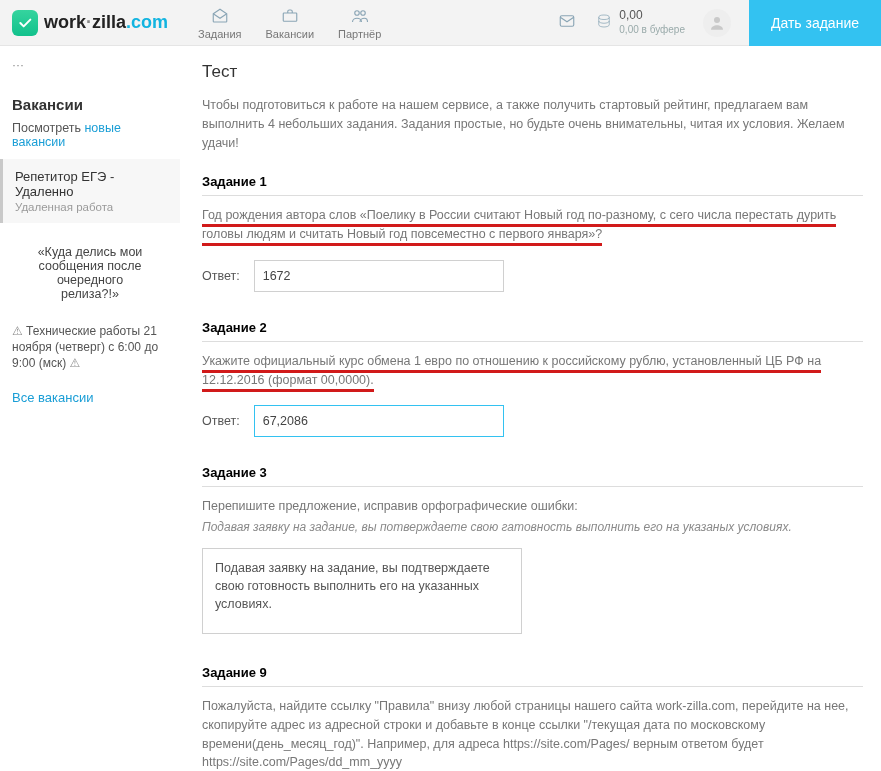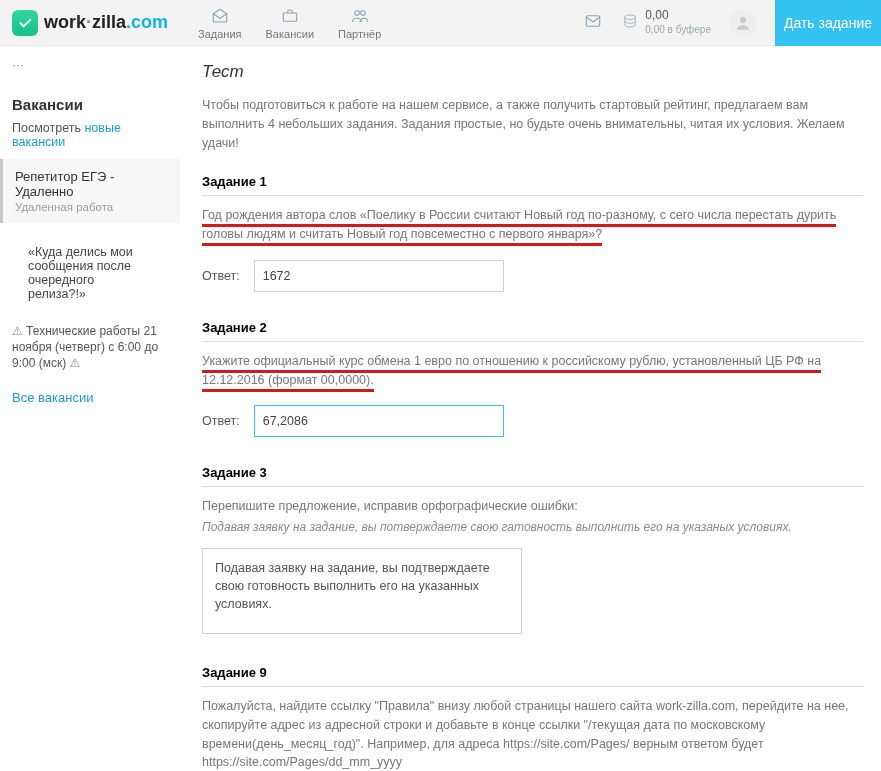--- a/index.html
+++ b/index.html
@@ -34,42 +34,42 @@
   .hnav-ico svg { width:18px;height:18px; stroke:#8aa5b5; fill:none; stroke-width:1.5;}
   .header-right { margin-left:auto; display:flex; align-items:center; gap:18px;}
   .mail-ico svg { width:20px;height:18px; stroke:#8aa5b5; fill:none; stroke-width:1.5;}
   .balance { display:flex; align-items:center; gap:6px;}
   .bal-ico svg { width:18px;height:18px; stroke:#8aa5b5; fill:#8aa5b5;}
   .bal-txt { font-size:12px; color:#555; line-height:1.1;}
   .bal-txt small { color:#9aa; font-size:10px;}
   .avatar { width:28px;height:28px;border-radius:50%; background:#eee; display:flex;align-items:center;justify-content:center;}
   .avatar svg{width:18px;height:18px;fill:#c9c9c9;}
   .cta {
-    background:#33c2f1; color:#fff; height:46px; padding:0 9px;
+    background:#33c2f1; color:#fff; height:46px; padding:0 22px;
     display:flex;align-items:center; font-size:14px; border:none; cursor:pointer;
   }
   
   .wrap { display:flex;}
   .sidebar { width:180px; padding:12px 12px 0 12px; font-size:13px;}
   .sidebar .cut { color:#888; font-size:12px; margin-bottom:24px;}
   .sidebar h3 { font-size:15px; font-weight:600; margin-bottom:8px;}
   .sidebar a.link { color:#1a9ed6; text-decoration:none;}
   .sidebar .sb-row { margin-bottom:10px; font-size:12.5px; color:#555;}
   .sb-card {
     background:#f7f7f7; border-left:3px solid #c9c9c9;
     margin-left:-12px; margin-right:-12px; padding:10px 12px;
   }
   .sb-card .title { color:#333; font-size:13px; margin-bottom:2px;}
   .sb-card .sub { color:#9a9a9a; font-size:11.5px;}
-  .sb-quote { font-size:12.5px; color:#444; margin:22px 16px;}
+  .sb-quote { font-size:12.5px; color:#444; margin:22px 16px;text-align:center;}
   .sb-warn { font-size:12px; color:#555; margin-bottom:18px; line-height:1.35;}
   .sb-warn .tri { color:#888;}
   
   .main { flex:1; padding:16px 18px 20px 22px;}
-  .main h2 { font-size:17px; font-weight:500; margin-bottom:14px;font-style:italic;}
+  .main h2 { font-size:17px; font-weight:500; margin-bottom:14px;}
   .intro { font-size:12.5px; color:#777; line-height:1.5; margin-bottom:22px;}
   .task { margin-bottom:28px;}
   .task-title { font-size:13px; font-weight:700; color:#000000; padding-bottom:6px; border-bottom:1px solid #ddd; margin-bottom:10px;}
   .task .q { font-size:12.5px; color:#777; line-height:1.5; }
   .task .q.redline{
     border-bottom:3px solid #d11a1a;
     display:inline;
     box-decoration-break: clone;
     -webkit-box-decoration-break: clone;
     padding-bottom:2px;

